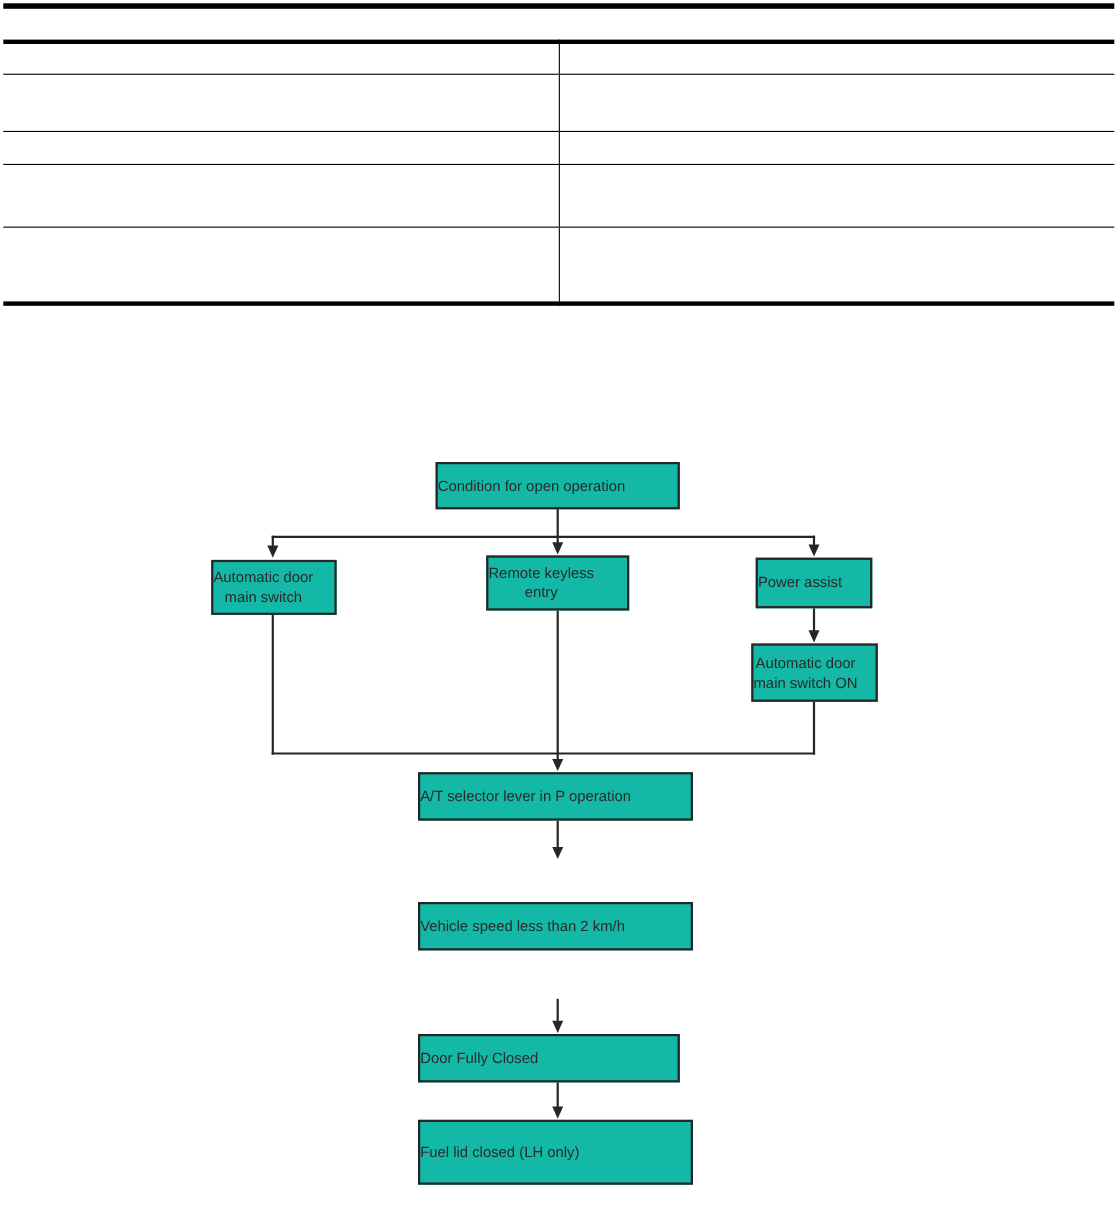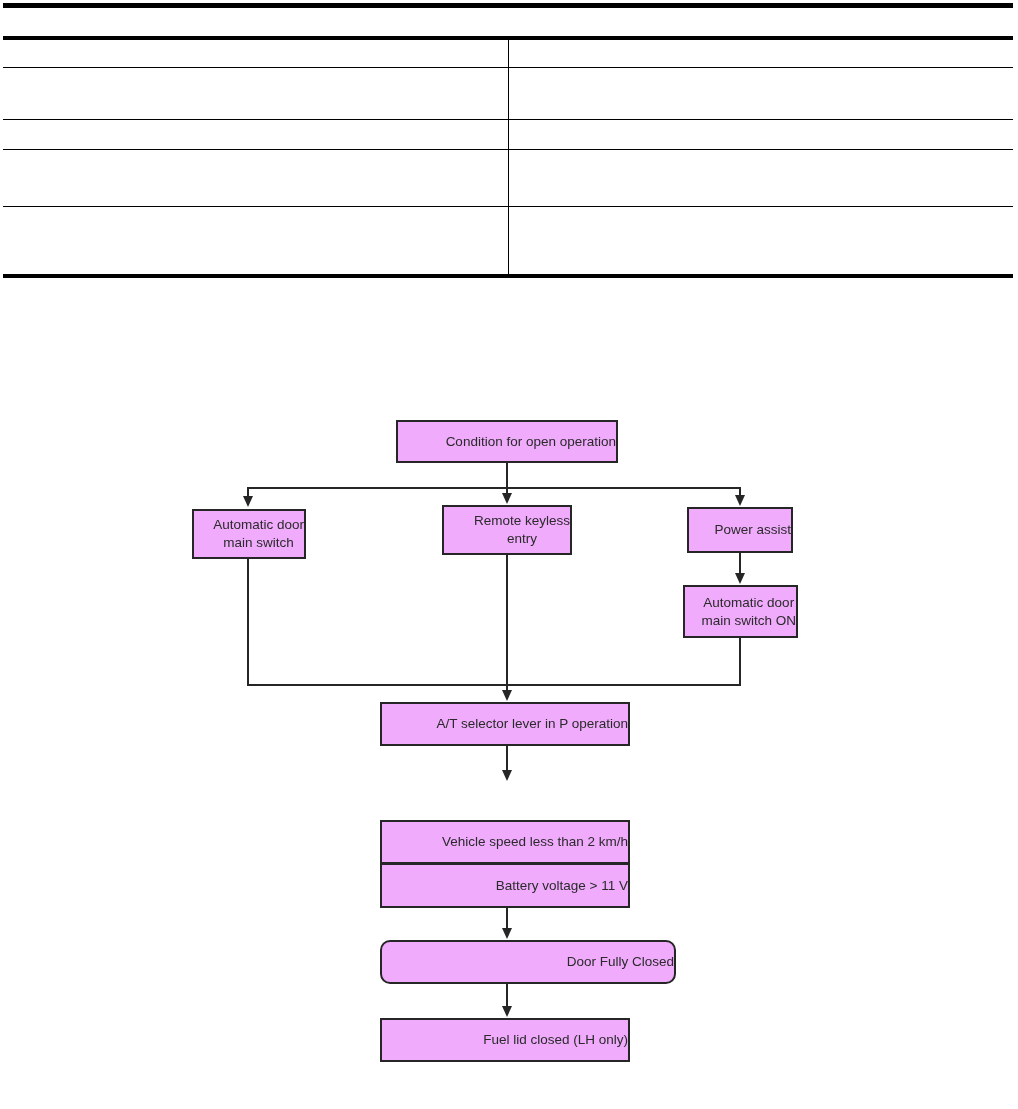--- a/index.html
+++ b/index.html
@@ -50,41 +50,41 @@
     width: 1018px; height: 1109px;
     pointer-events: none;
   }
   .flowchart-svg line { stroke: #262626; stroke-width: 2; }
   .flowchart-svg polygon { fill: #262626; }
 
   .node {
     position: absolute;
     box-sizing: border-box;
     border: 2px solid #262626;
-    background: #f0abfc;
+    background: #14b8a6;
     display: flex;
     align-items: center;
-    justify-content: flex-end;
+    justify-content: flex-start;
     text-align: center;
     font-size: 13.5px;
     line-height: 1.3;
     color: #2a2a2a;
     white-space: pre-line;
   }
 
   .node-condition   { left: 396px; top: 420px;  width: 222px; height: 43px; }
   .node-adms        { left: 192px; top: 509px;  width: 114px; height: 50px; }
   .node-rke         { left: 442px; top: 505px;  width: 130px; height: 50px; }
   .node-pa          { left: 687px; top: 507px;  width: 106px; height: 46px; }
   .node-adms-on     { left: 683px; top: 585px;  width: 115px; height: 53px; }
   .node-at          { left: 380px; top: 702px;  width: 250px; height: 44px; }
   .node-speed       { left: 380px; top: 820px;  width: 250px; height: 44px; }
   .node-battery     { left: 380px; top: 863px;  width: 250px; height: 45px; }
-  .node-door        { left: 380px; top: 940px;  width: 296px; height: 44px; border-radius: 10px; }
-  .node-fuel        { left: 380px; top: 1018px; width: 250px; height: 44px; padding-left: 44px; }
+  .node-door        { left: 380px; top: 940px;  width: 238px; height: 44px; }
+  .node-fuel        { left: 380px; top: 1018px; width: 250px; height: 59px; }
 </style>
 </head>
 <body>
 
 <div class="page">
 
   <div class="top-rule"></div>
 
   <table class="spec-table">
     <tbody>
@@ -168,23 +168,20 @@
   <div class="node node-adms-on">
     <span>Automatic door
 main switch ON</span>
   </div>
   <div class="node node-at">
     <span>A/T selector lever in P operation</span>
   </div>
   <div class="node node-speed">
     <span>Vehicle speed less than 2 km/h</span>
   </div>
-  <div class="node node-battery">
-    <span>Battery voltage &gt; 11 V</span>
-  </div>
   <div class="node node-door">
     <span>Door Fully Closed</span>
   </div>
   <div class="node node-fuel">
     <span>Fuel lid closed (LH only)</span>
   </div>
 
 </div>
 
 </body></html>

